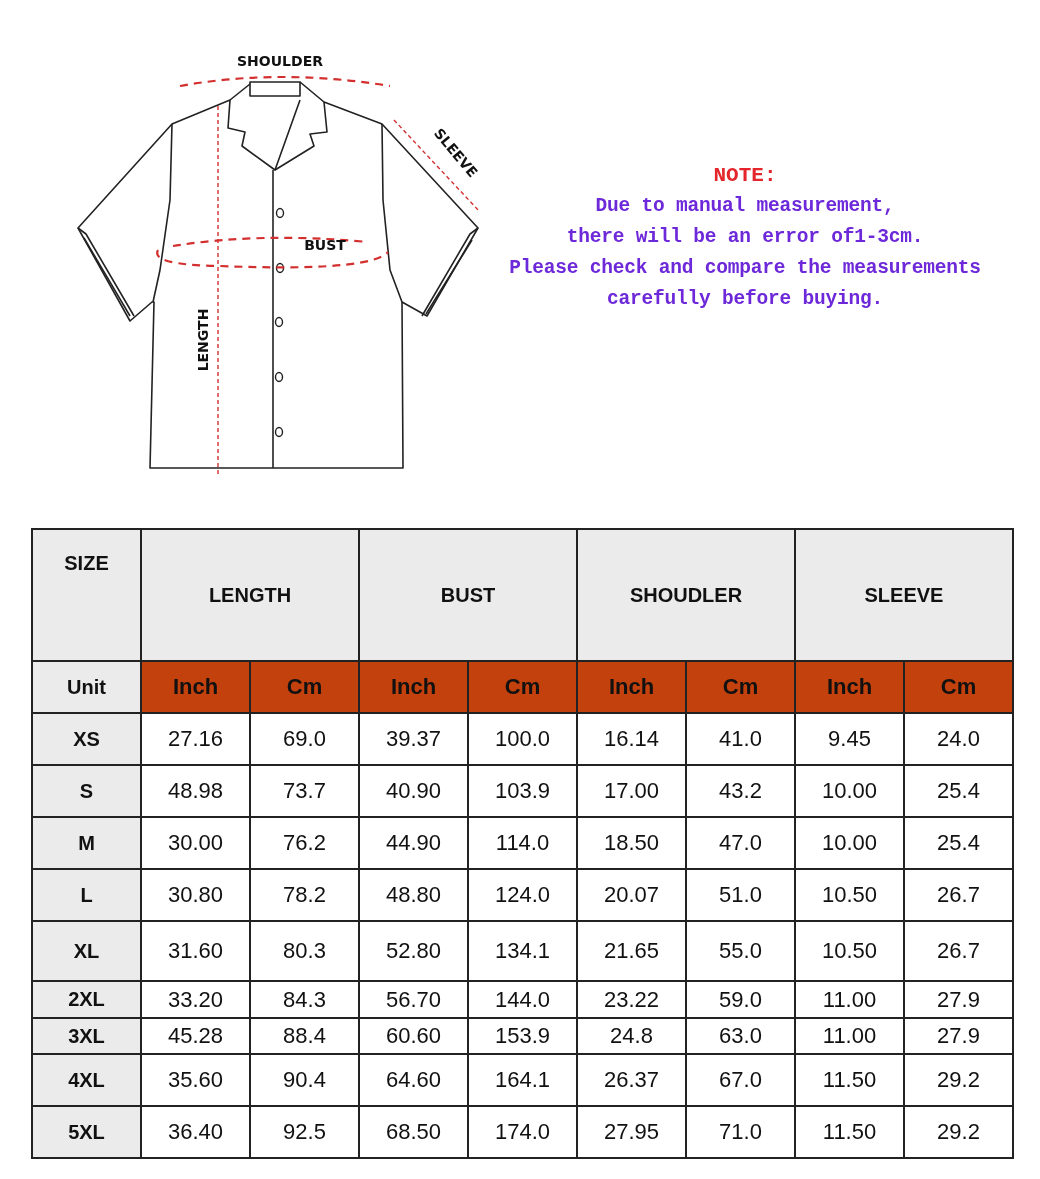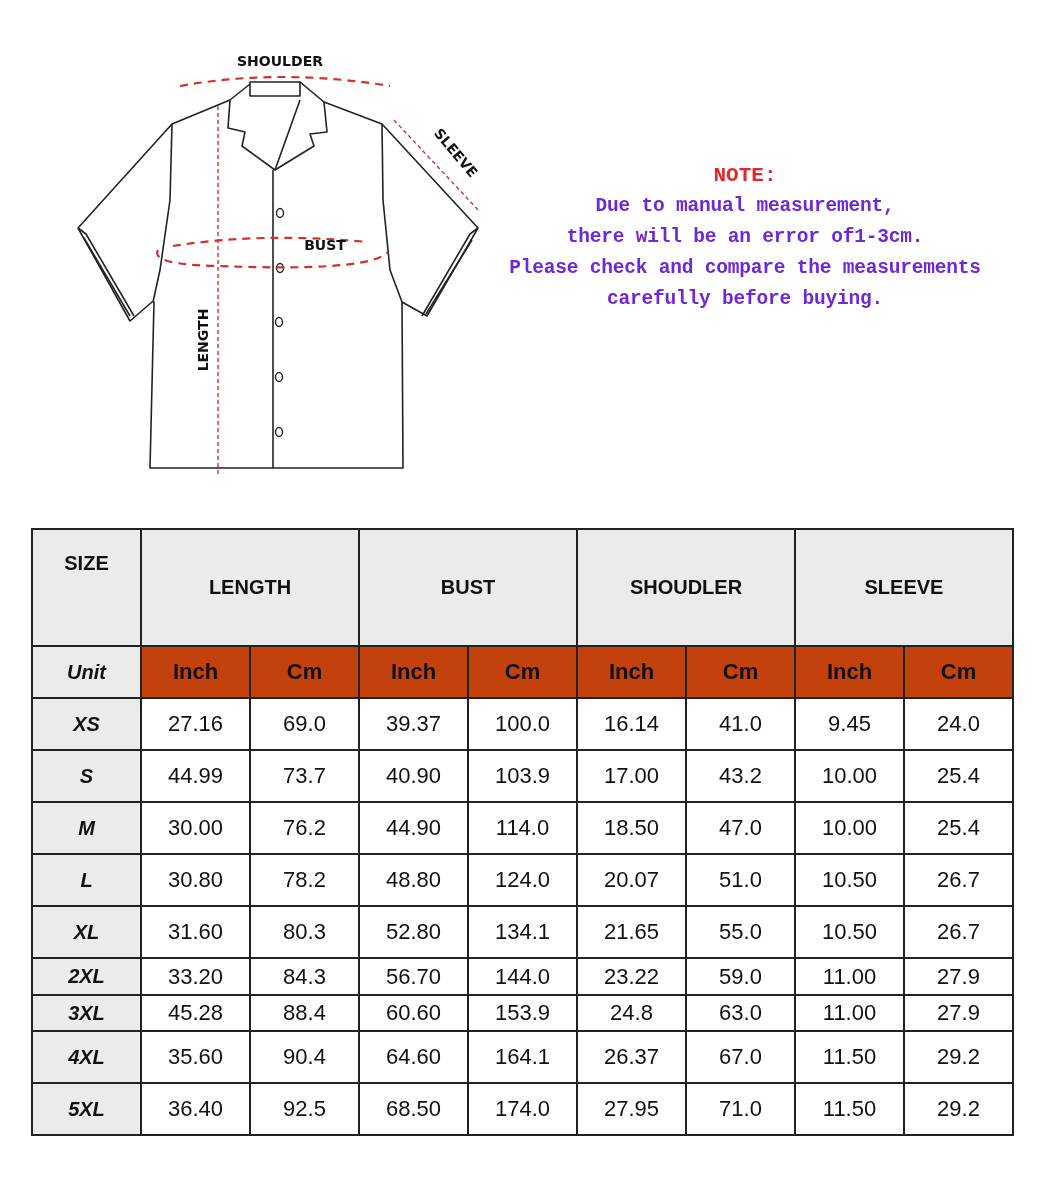--- a/index.html
+++ b/index.html
@@ -6,21 +6,21 @@
   body { width: 1040px; height: 1179px; position: relative; overflow: hidden; font-family: "Liberation Sans", sans-serif; color: #111; }
   .diagram { position: absolute; left: 60px; top: 40px; width: 440px; height: 440px; }
   .diagram svg { width: 440px; height: 440px; display: block; }
   .lbl { font-family: "DejaVu Sans", sans-serif; font-weight: bold; fill: #111; }
   .note { position: absolute; left: 500px; top: 160px; width: 490px; text-align: center; font-family: Liberation Mono, monospace; font-weight: bold; }
   .note .title { color: #e4252b; font-size: 21px; line-height: 31px; }
   .note .line { font-size: 19.5px; line-height: 31px; color: #6d28d9; letter-spacing: -0.2px; }
   table.size { position: absolute; left: 31px; top: 528px; border-collapse: collapse; table-layout: fixed; }
   table.size td { border: 2px solid #222; text-align: center; vertical-align: middle; padding: 0; font-size: 22px; color: #111; }
   .hdr { background: #ebebeb; font-weight: bold; font-size: 20px !important; }
-  .sizecell { background: #ebebeb; font-weight: bold; font-size: 20px !important; font-style: italic; }
+  .sizecell { background: #ebebeb; font-weight: bold; font-size: 20px !important; }
   .unitrow td { font-weight: bold; font-size: 21px; background: #c2410c; }
   .unitrow td.sizecell { background: #ebebeb; }
   .size-top { vertical-align: top !important; padding-top: 22px !important; }
 </style>
 </head>
 <body>
 
 <div class="diagram">
   <svg viewBox="0 0 440 440">
 
@@ -83,21 +83,21 @@
     <col style="width:109px">
       <col style="width:109px">
     <col style="width:109px">
       <col style="width:109px">
     <col style="width:109px">
       <col style="width:109px">
     <col style="width:109px">
       <col style="width:109px">
   </colgroup>
   <tbody>
-      <tr style="height:117px">
+      <tr style="height:132px">
     <td class="hdr size-top">SIZE</td>
     <td class="hdr" colspan="2">LENGTH</td>
     <td class="hdr" colspan="2">BUST</td>
     <td class="hdr" colspan="2">SHOUDLER</td>
     <td class="hdr" colspan="2">SLEEVE</td>
   </tr>
   <tr class="unitrow" style="height:52px">
     <td class="sizecell">Unit</td>
     <td>Inch</td>
     <td>Cm</td>
@@ -116,21 +116,21 @@
         <td>69.0</td>
         <td>39.37</td>
         <td>100.0</td>
         <td>16.14</td>
         <td>41.0</td>
         <td>9.45</td>
         <td>24.0</td>
       </tr>
       <tr style="height: 52px;">
         <td class="sizecell">S</td>
-        <td>44.99</td>
+        <td>48.98</td>
         <td>73.7</td>
         <td>40.90</td>
         <td>103.9</td>
         <td>17.00</td>
         <td>43.2</td>
         <td>10.00</td>
         <td>25.4</td>
       </tr>
       <tr style="height: 52px;">
         <td class="sizecell">M</td>
@@ -147,21 +147,21 @@
         <td class="sizecell">L</td>
         <td>30.80</td>
         <td>78.2</td>
         <td>48.80</td>
         <td>124.0</td>
         <td>20.07</td>
         <td>51.0</td>
         <td>10.50</td>
         <td>26.7</td>
       </tr>
-      <tr style="height: 52px;">
+      <tr style="height: 60px;">
         <td class="sizecell">XL</td>
         <td>31.60</td>
         <td>80.3</td>
         <td>52.80</td>
         <td>134.1</td>
         <td>21.65</td>
         <td>55.0</td>
         <td>10.50</td>
         <td>26.7</td>
       </tr>

